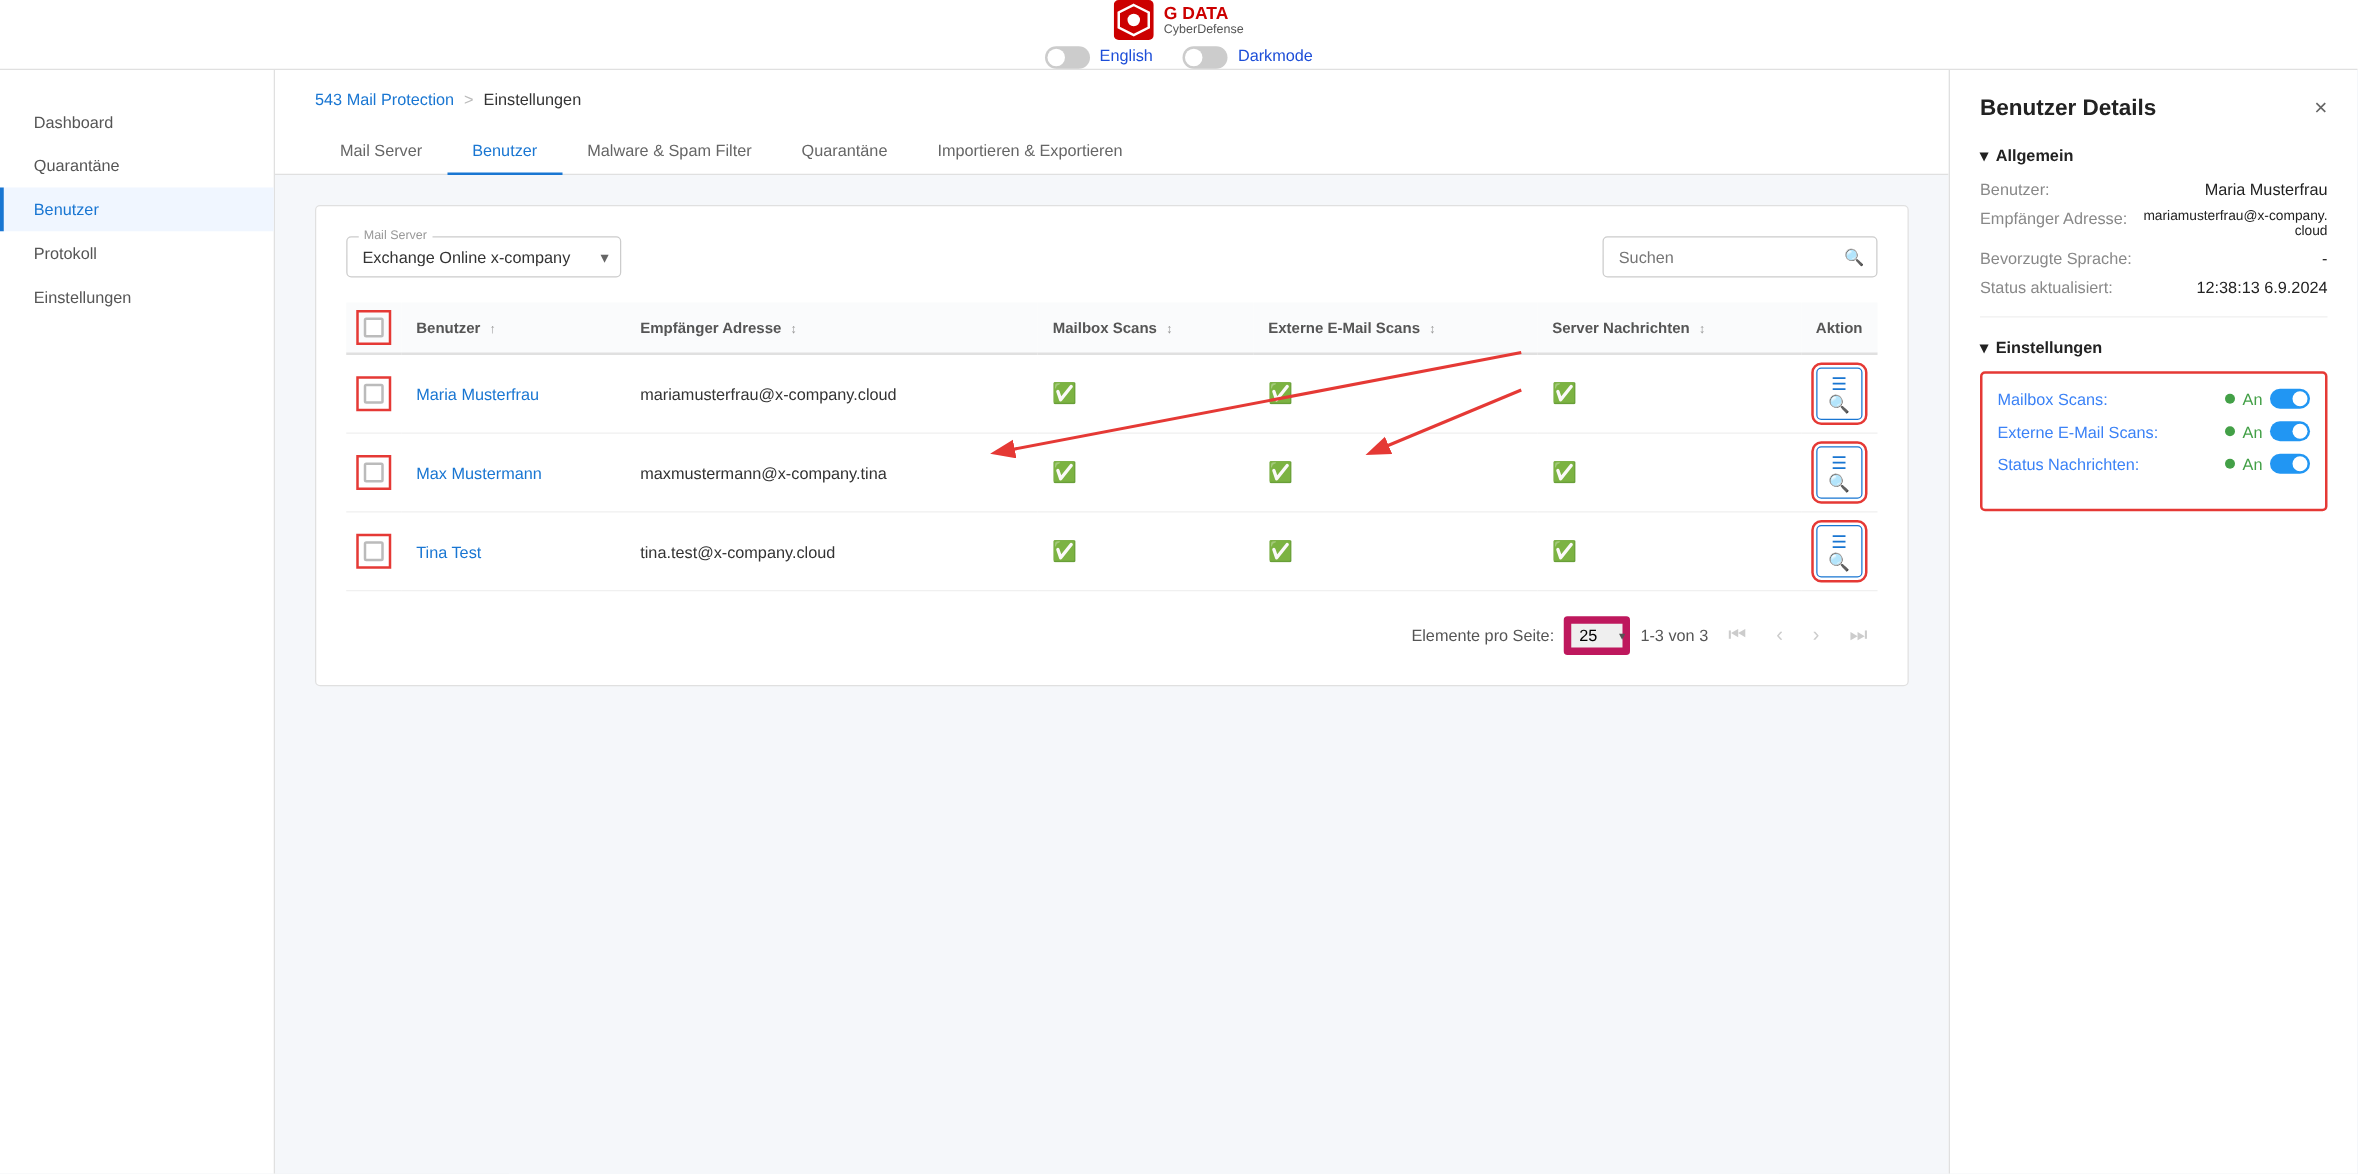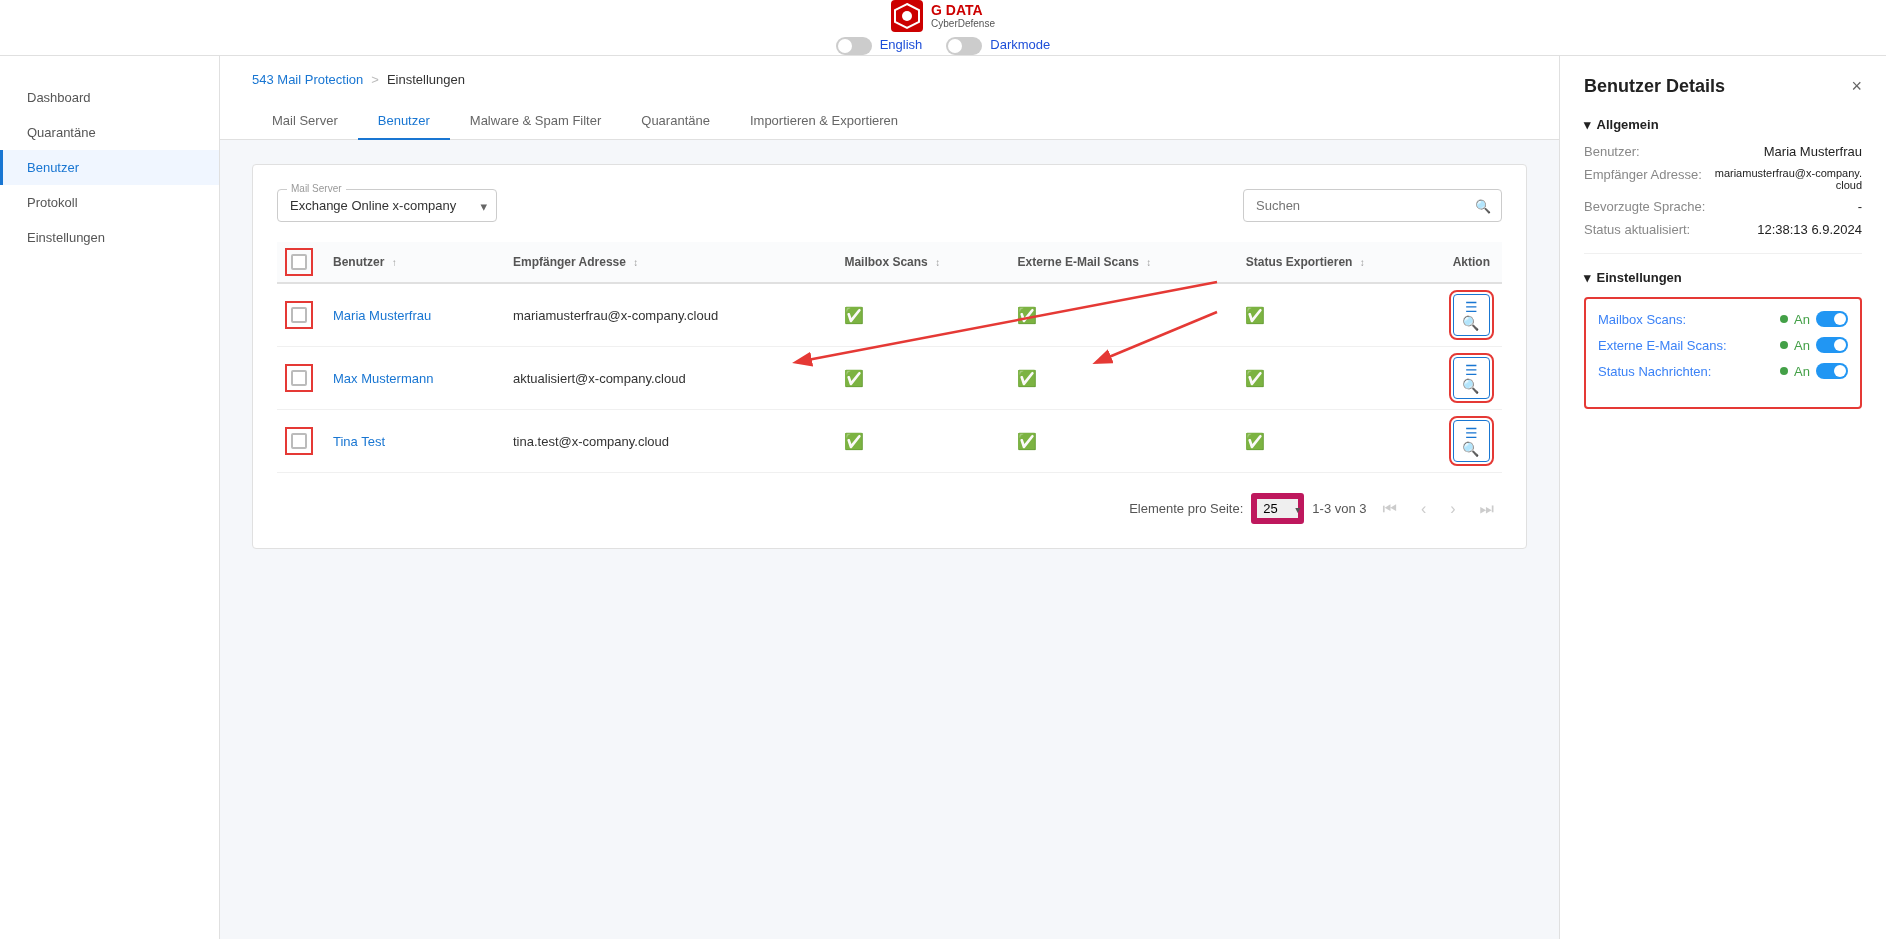--- a/index.html
+++ b/index.html
@@ -71,21 +71,21 @@
     .server-select-label { font-size: 10px; color: #999; position: absolute; top: -6px; left: 10px; background: #fff; padding: 0 4px; }
     .server-select {
       border: 1px solid #ccc; border-radius: 4px; padding: 8px 32px 8px 12px;
       font-size: 13px; color: #333; cursor: pointer; background: #fff; min-width: 220px;
       appearance: none;
     }
     .select-chevron { position: absolute; right: 10px; top: 50%; transform: translateY(-50%); color: #666; pointer-events: none; }
     .search-wrap { position: relative; }
     .search-input {
       border: 1px solid #ccc; border-radius: 4px; padding: 8px 36px 8px 12px;
-      font-size: 13px; color: #333; width: 259px;
+      font-size: 13px; color: #333; width: 220px;
     }
     .search-icon { position: absolute; right: 10px; top: 50%; transform: translateY(-50%); color: #888; }
 
     
     .data-table { width: 100%; border-collapse: collapse; }
     .data-table th {
       text-align: left; padding: 10px 12px; font-size: 12px; font-weight: 600; color: #555;
       border-bottom: 2px solid #e0e0e0; background: #fafbfc;
     }
     .data-table td { padding: 10px 12px; border-bottom: 1px solid #f0f0f0; font-size: 13px; }
@@ -292,21 +292,21 @@
                 </th>
                 <th>
                   <span>Mailbox Scans</span>
                   <span class="sort-icon">↕</span>
                 </th>
                 <th>
                   <span>Externe E-Mail Scans</span>
                   <span class="sort-icon">↕</span>
                 </th>
                 <th>
-                  <span>Status Exportieren</span>
+                  <span>Server Nachrichten</span>
                   <span class="sort-icon">↕</span>
                 </th>
                 <th class="col-action">
                   <span>Aktion</span>
                 </th>
               </tr>
             </thead>
             <tbody>
 
               <tr>
@@ -337,21 +337,21 @@
 
               <tr>
                 <td class="col-check">
                   <div class="checkbox-cell" style="outline:2px solid #e53935;outline-offset:2px;padding:2px;">
                     <div class="cb"></div>
                   </div>
                 </td>
                 <td>
                   <a class="user-link">Max Mustermann</a>
                 </td>
-                <td>aktualisiert@x-company.cloud</td>
+                <td>maxmustermann@x-company.tina</td>
                 <td>
                   <span class="check-icon">✅</span>
                 </td>
                 <td>
                   <span class="check-icon">✅</span>
                 </td>
                 <td>
                   <span class="check-icon">✅</span>
                 </td>
                 <td class="col-action">

